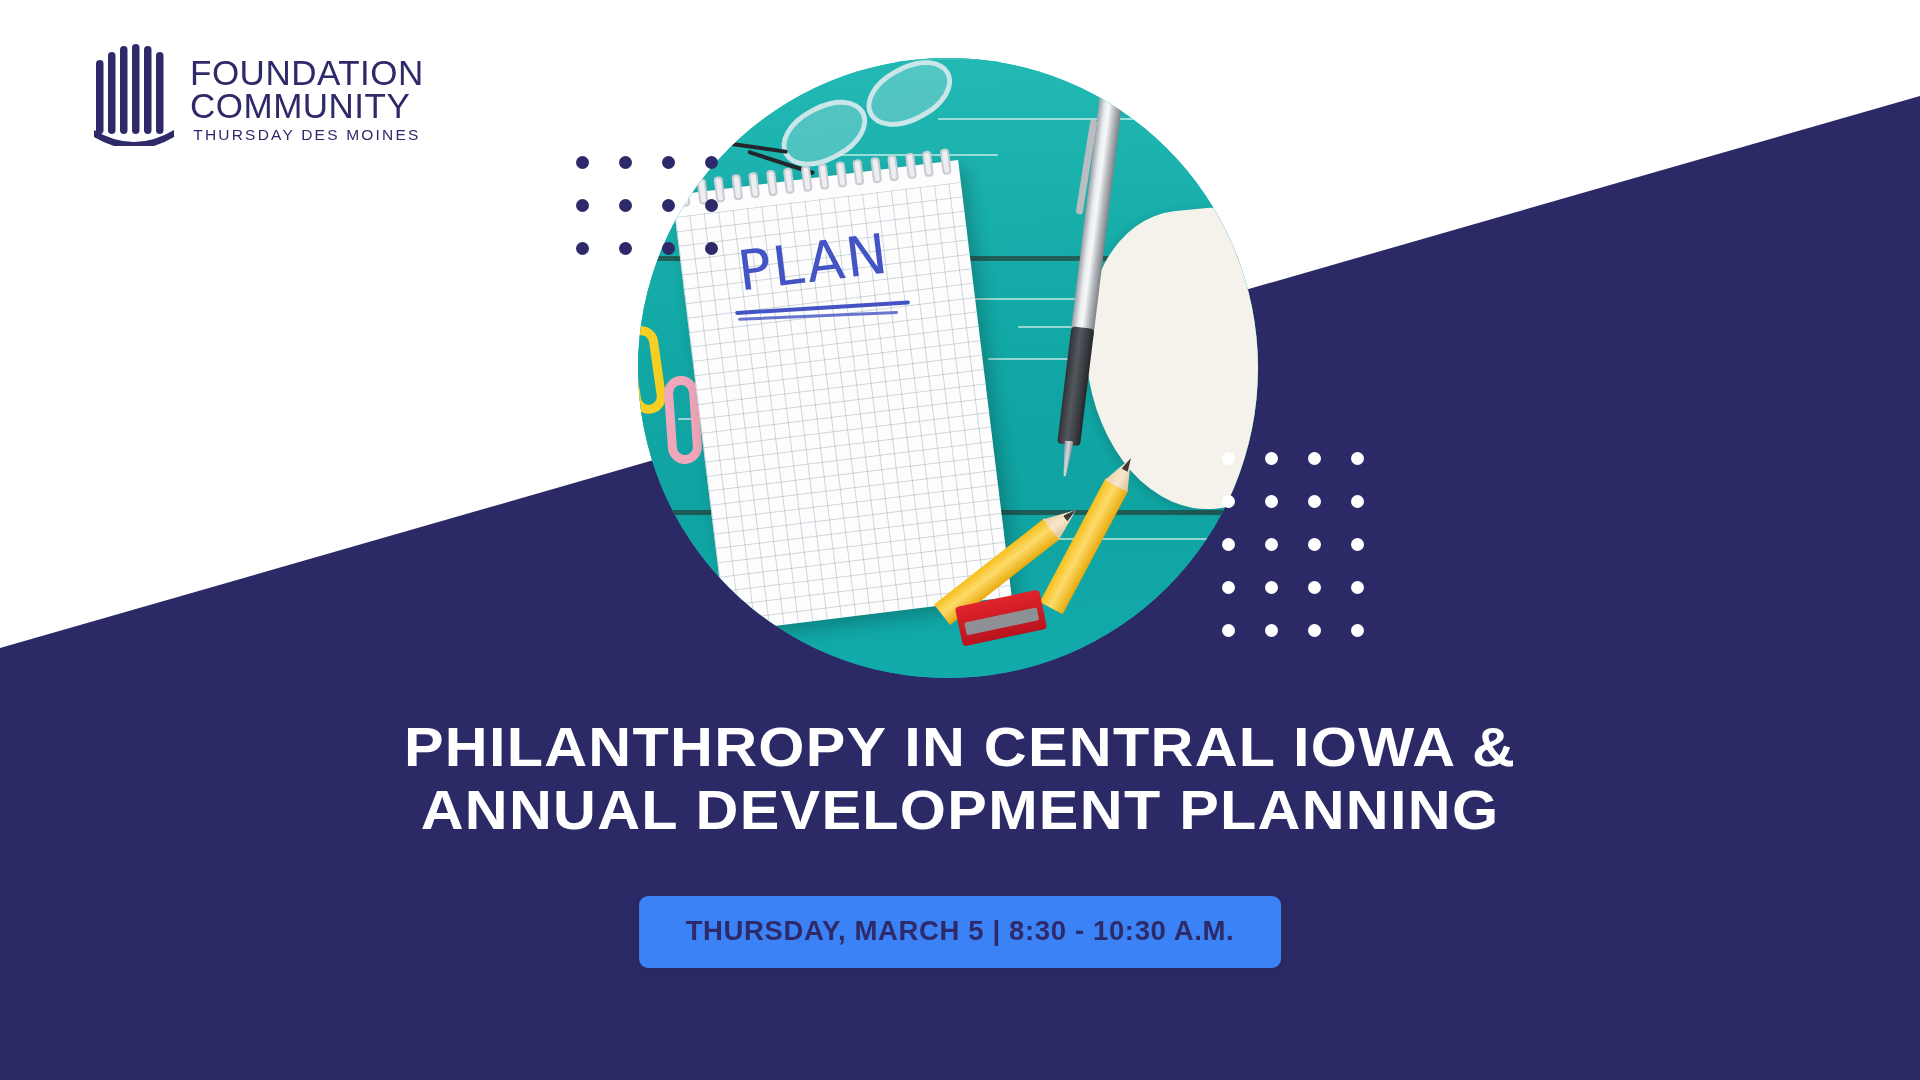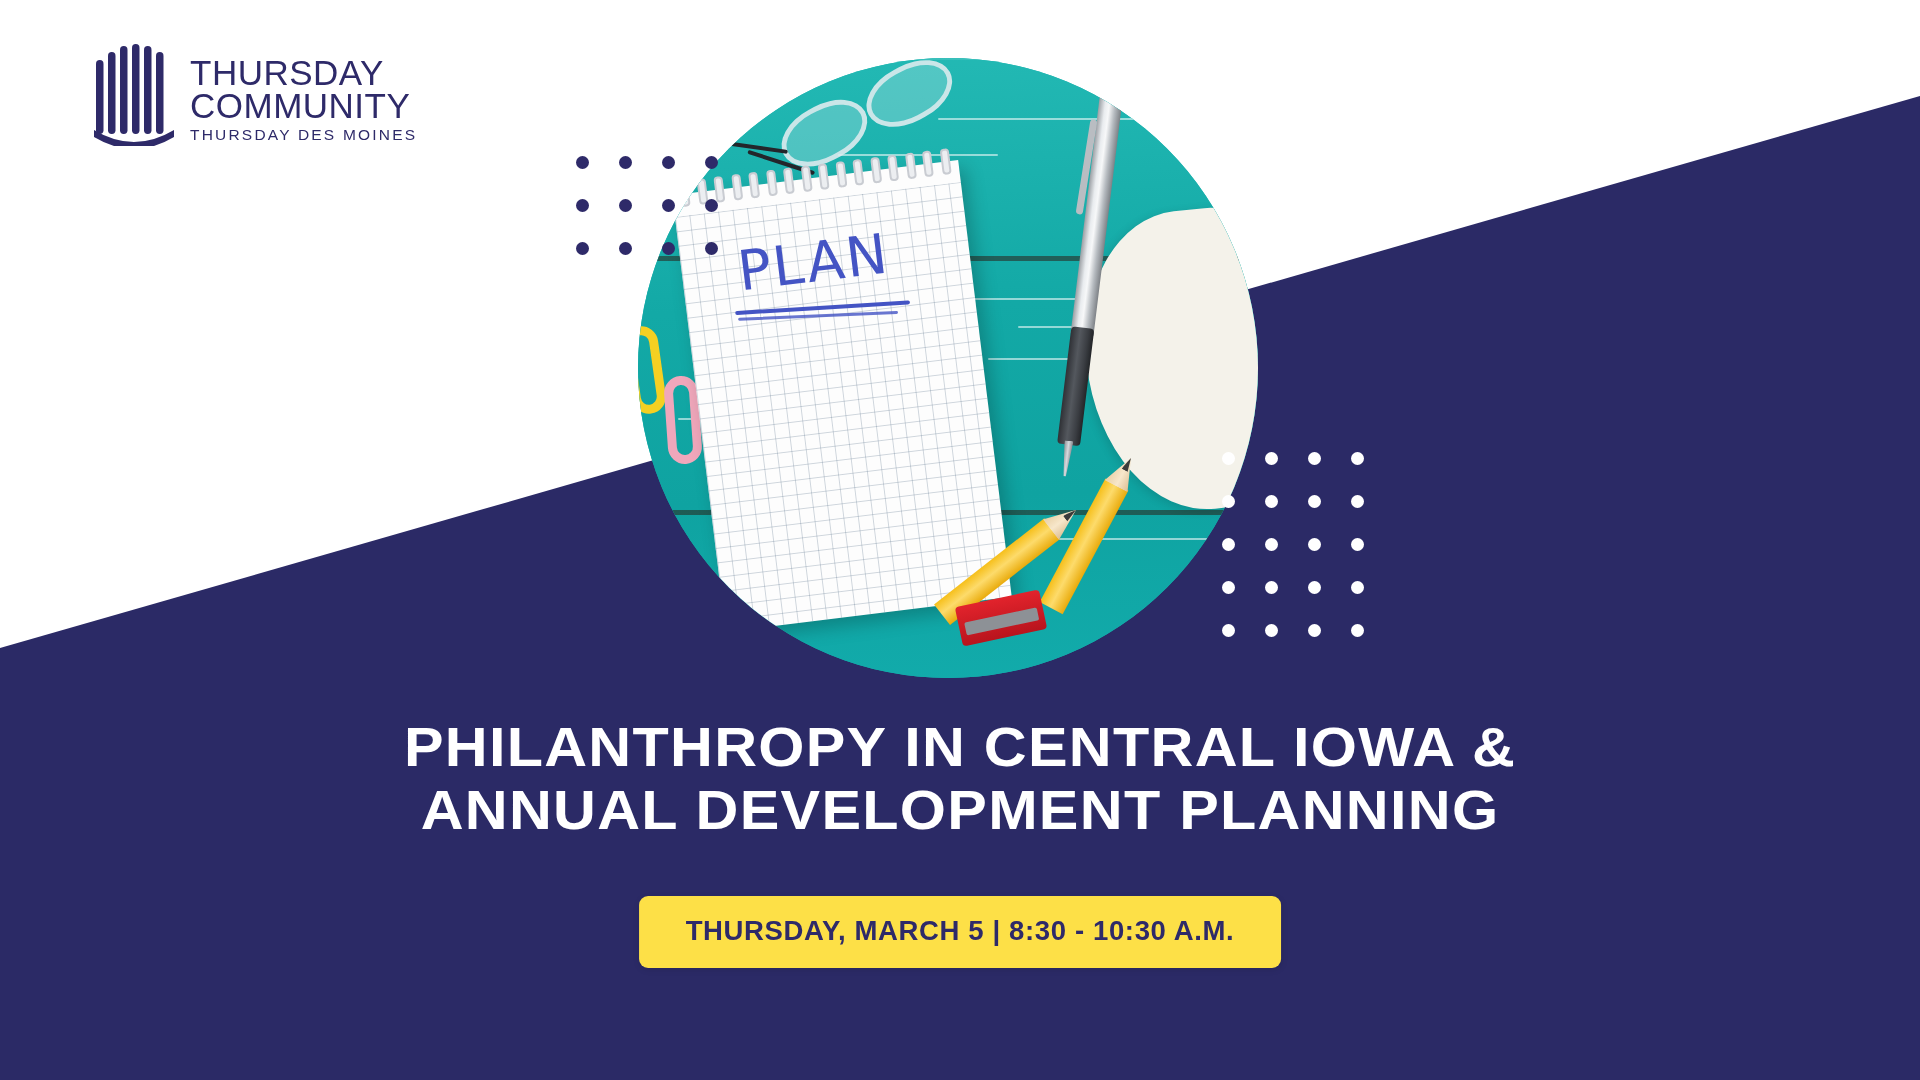--- a/index.html
+++ b/index.html
@@ -149,21 +149,21 @@
     font-weight:bold; font-size:56px; line-height:1.12;
     letter-spacing:1.2px;
     transform:scaleX(1.06); transform-origin:center top;
   }
   .headline .ln { display:block; white-space:nowrap; }
 
   
   .date-pill {
     position:absolute; left:50%; transform:translateX(-50%);
     top:896px; z-index:8;
-    background:#fde047; border-radius:9px;
+    background:#3b82f6; border-radius:9px;
     padding:20px 52px 21px;
     box-shadow:0 2px 6px rgba(0,0,0,.10);
   }
   .date-pill .txt {
     color:#2E2A69; font-weight:bold; font-size:27px; letter-spacing:0.6px;
     font-family:"Liberation Sans", sans-serif; white-space:nowrap;
     transform:scaleX(1.02); display:inline-block;
   }
 </style>
 </head>
@@ -181,21 +181,21 @@
           <rect x="16" y="14" width="7.5" height="82" rx="3.7"></rect>
           <rect x="28" y="8" width="7.5" height="88" rx="3.7"></rect>
           <rect x="40" y="6" width="7.5" height="90" rx="3.7"></rect>
           <rect x="52" y="8" width="7.5" height="88" rx="3.7"></rect>
           <rect x="64" y="14" width="7.5" height="82" rx="3.7"></rect>
         </g>
         <path d="M2 92 Q42 116 82 92 L82 99 Q42 123 2 99 Z" fill="#2E2A69"></path>
       </svg>
     </div>
     <div class="logo-text">
-      <div class="logo-l1">THURSDAY</div>
+      <div class="logo-l1">FOUNDATION</div>
       <div class="logo-l2">COMMUNITY</div>
       <div class="logo-l3">THURSDAY DES MOINES</div>
     </div>
   </div>
 
   <div class="dots dots-left">
     <span class="dot"></span>
       <span class="dot"></span>
       <span class="dot"></span>
       <span class="dot"></span>

